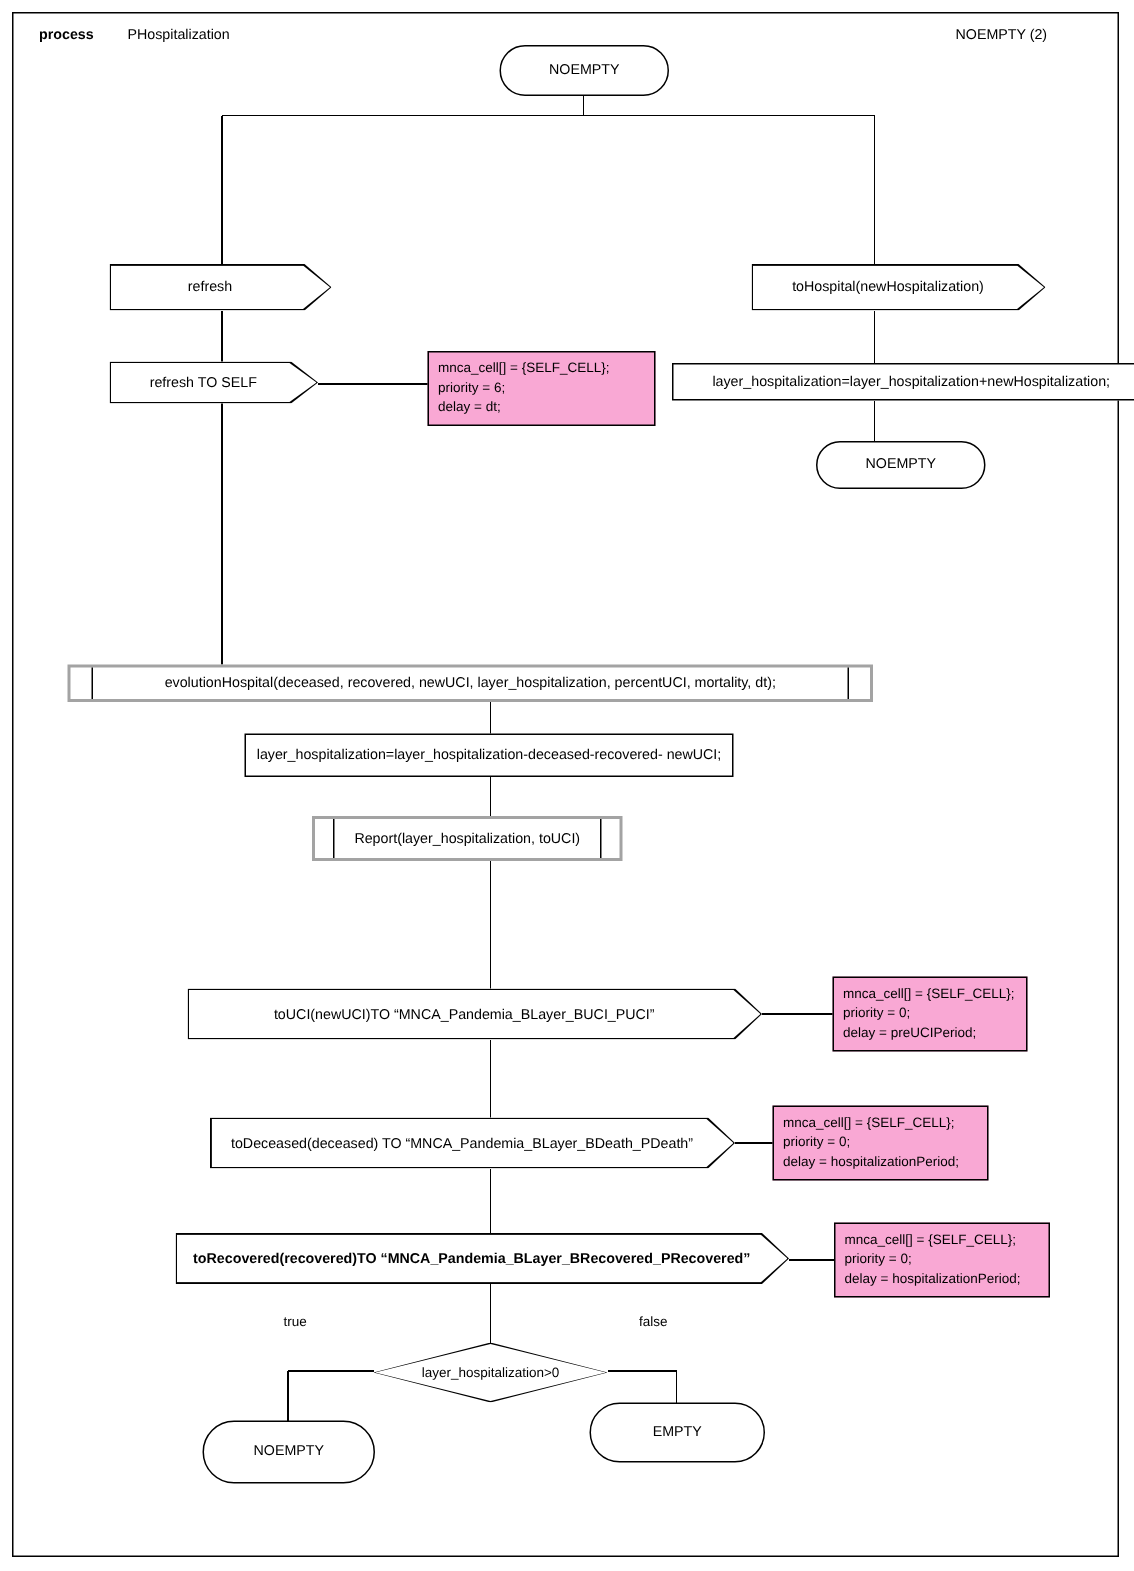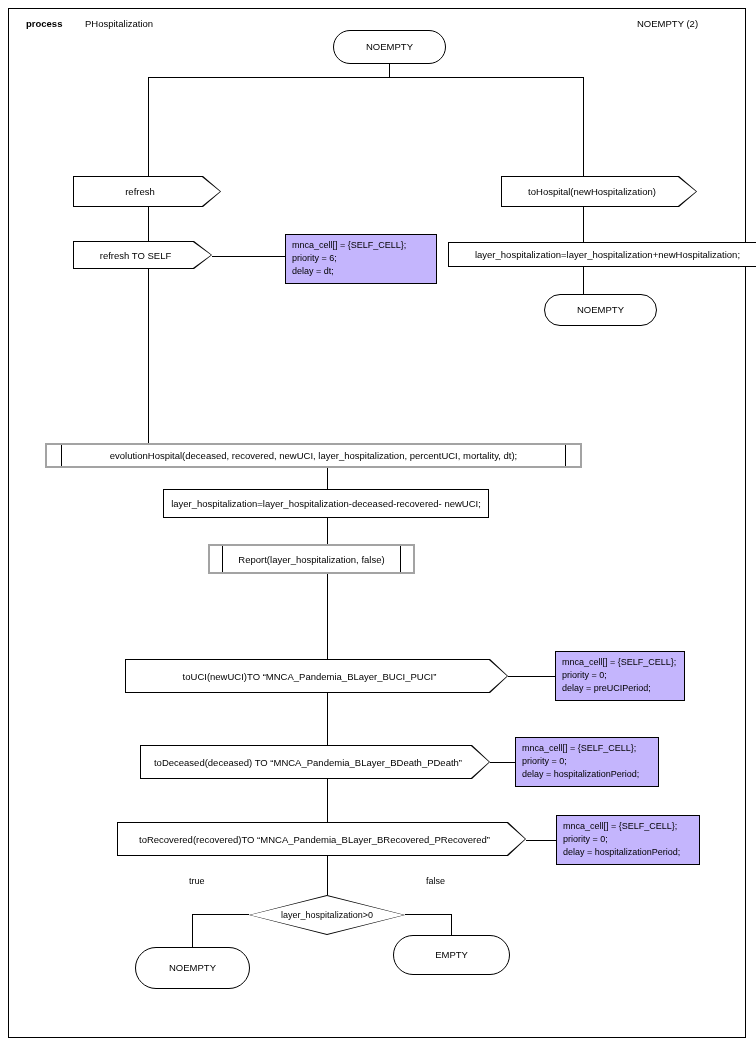--- a/index.html
+++ b/index.html
@@ -91,21 +91,21 @@
     z-index: 2;
     padding-right: 16px;
     padding-left: 2px;
     width: 100%;
     text-align: center;
     box-sizing: border-box;
   }
   .note {
     position: absolute;
     box-sizing: border-box;
-    background: #c4b5fd;
+    background: #f9a8d4;
     border: 1px solid #000;
     border-top-color: #000;
     font-size: 9px;
     color: #000;
     padding: 4px 6px;
     line-height: 1.45;
     white-space: pre-line;
     text-align: left;
   }
   .proc-bars {
@@ -250,42 +250,42 @@
     <div class="bar" style="left:14px;"></div>
     <div class="bar" style="right:14px;"></div>
     <div class="txt">evolutionHospital(deceased, recovered, newUCI, layer_hospitalization, percentUCI, mortality, dt);</div>
   </div>
 
   <div class="node" style="left:163px; top:489px; width:326px; height:29px;">layer_hospitalization=layer_hospitalization-deceased-recovered- newUCI;</div>
 
   <div class="proc-bars" style="left:208px; top:544px; width:207px; height:30px;">
     <div class="bar" style="left:12px;"></div>
     <div class="bar" style="right:12px;"></div>
-    <div class="txt">Report(layer_hospitalization, false)</div>
+    <div class="txt">Report(layer_hospitalization, toUCI)</div>
   </div>
 
   <div class="sig-right" style="left:125px; top:659px; width:383px; height:34px;">
     <div class="shape"></div>
     <div class="inner"></div>
     <div class="lbl">toUCI(newUCI)TO “MNCA_Pandemia_BLayer_BUCI_PUCI”</div>
   </div>
   <div class="note" style="left:555px; top:651px; width:130px; height:50px;">mnca_cell[] = {SELF_CELL};
 priority = 0;
 delay = preUCIPeriod;</div>
 
   <div class="sig-right" style="left:140px; top:745px; width:350px; height:34px;">
     <div class="shape"></div>
     <div class="inner"></div>
     <div class="lbl">toDeceased(deceased) TO “MNCA_Pandemia_BLayer_BDeath_PDeath”</div>
   </div>
   <div class="note" style="left:515px; top:737px; width:144px; height:50px;">mnca_cell[] = {SELF_CELL};
 priority = 0;
 delay = hospitalizationPeriod;</div>
 
-  <div class="sig-right" style="left:117px; top:822px; width:409px; height:34px;">
+  <div class="sig-right" style="left:117px; top:822px; width:409px; height:34px;font-weight:bold;">
     <div class="shape"></div>
     <div class="inner"></div>
     <div class="lbl">toRecovered(recovered)TO “MNCA_Pandemia_BLayer_BRecovered_PRecovered”</div>
   </div>
   <div class="note" style="left:556px; top:815px; width:144px; height:50px;">mnca_cell[] = {SELF_CELL};
 priority = 0;
 delay = hospitalizationPeriod;</div>
 
   <div class="diamond-wrap" style="left:249px; top:895px; width:156px; height:40px;">
     <div class="dshape"></div>

